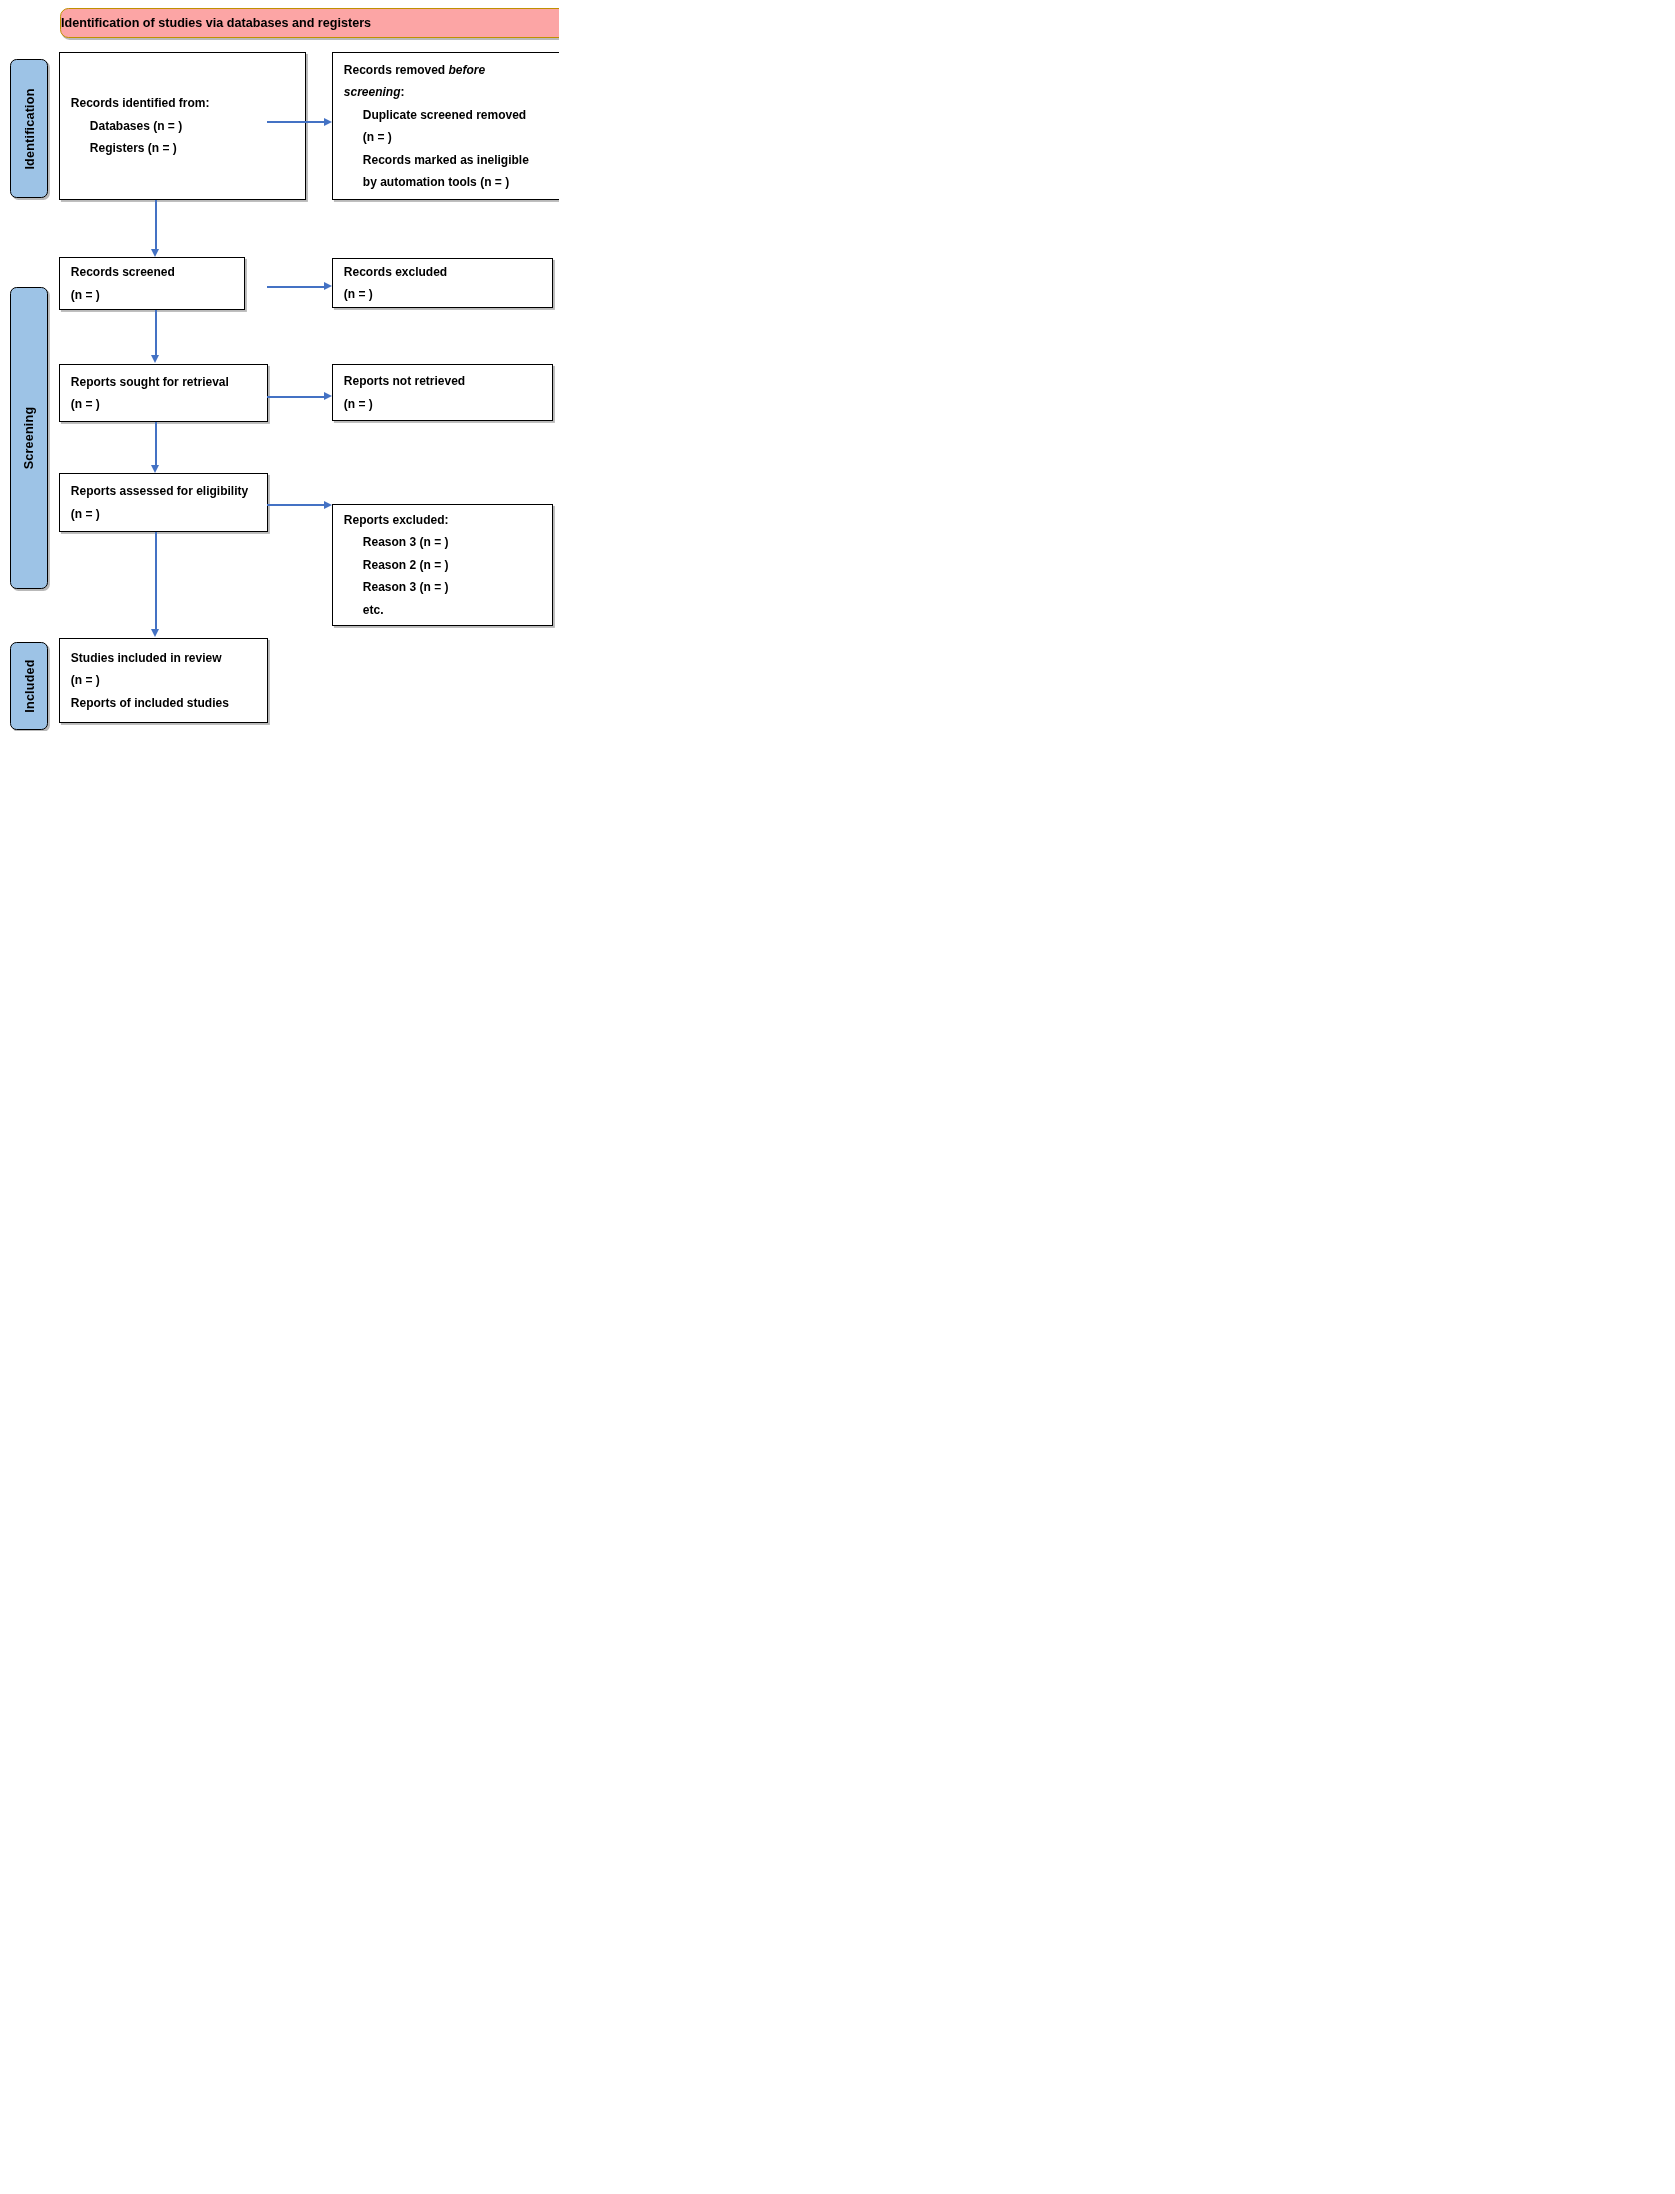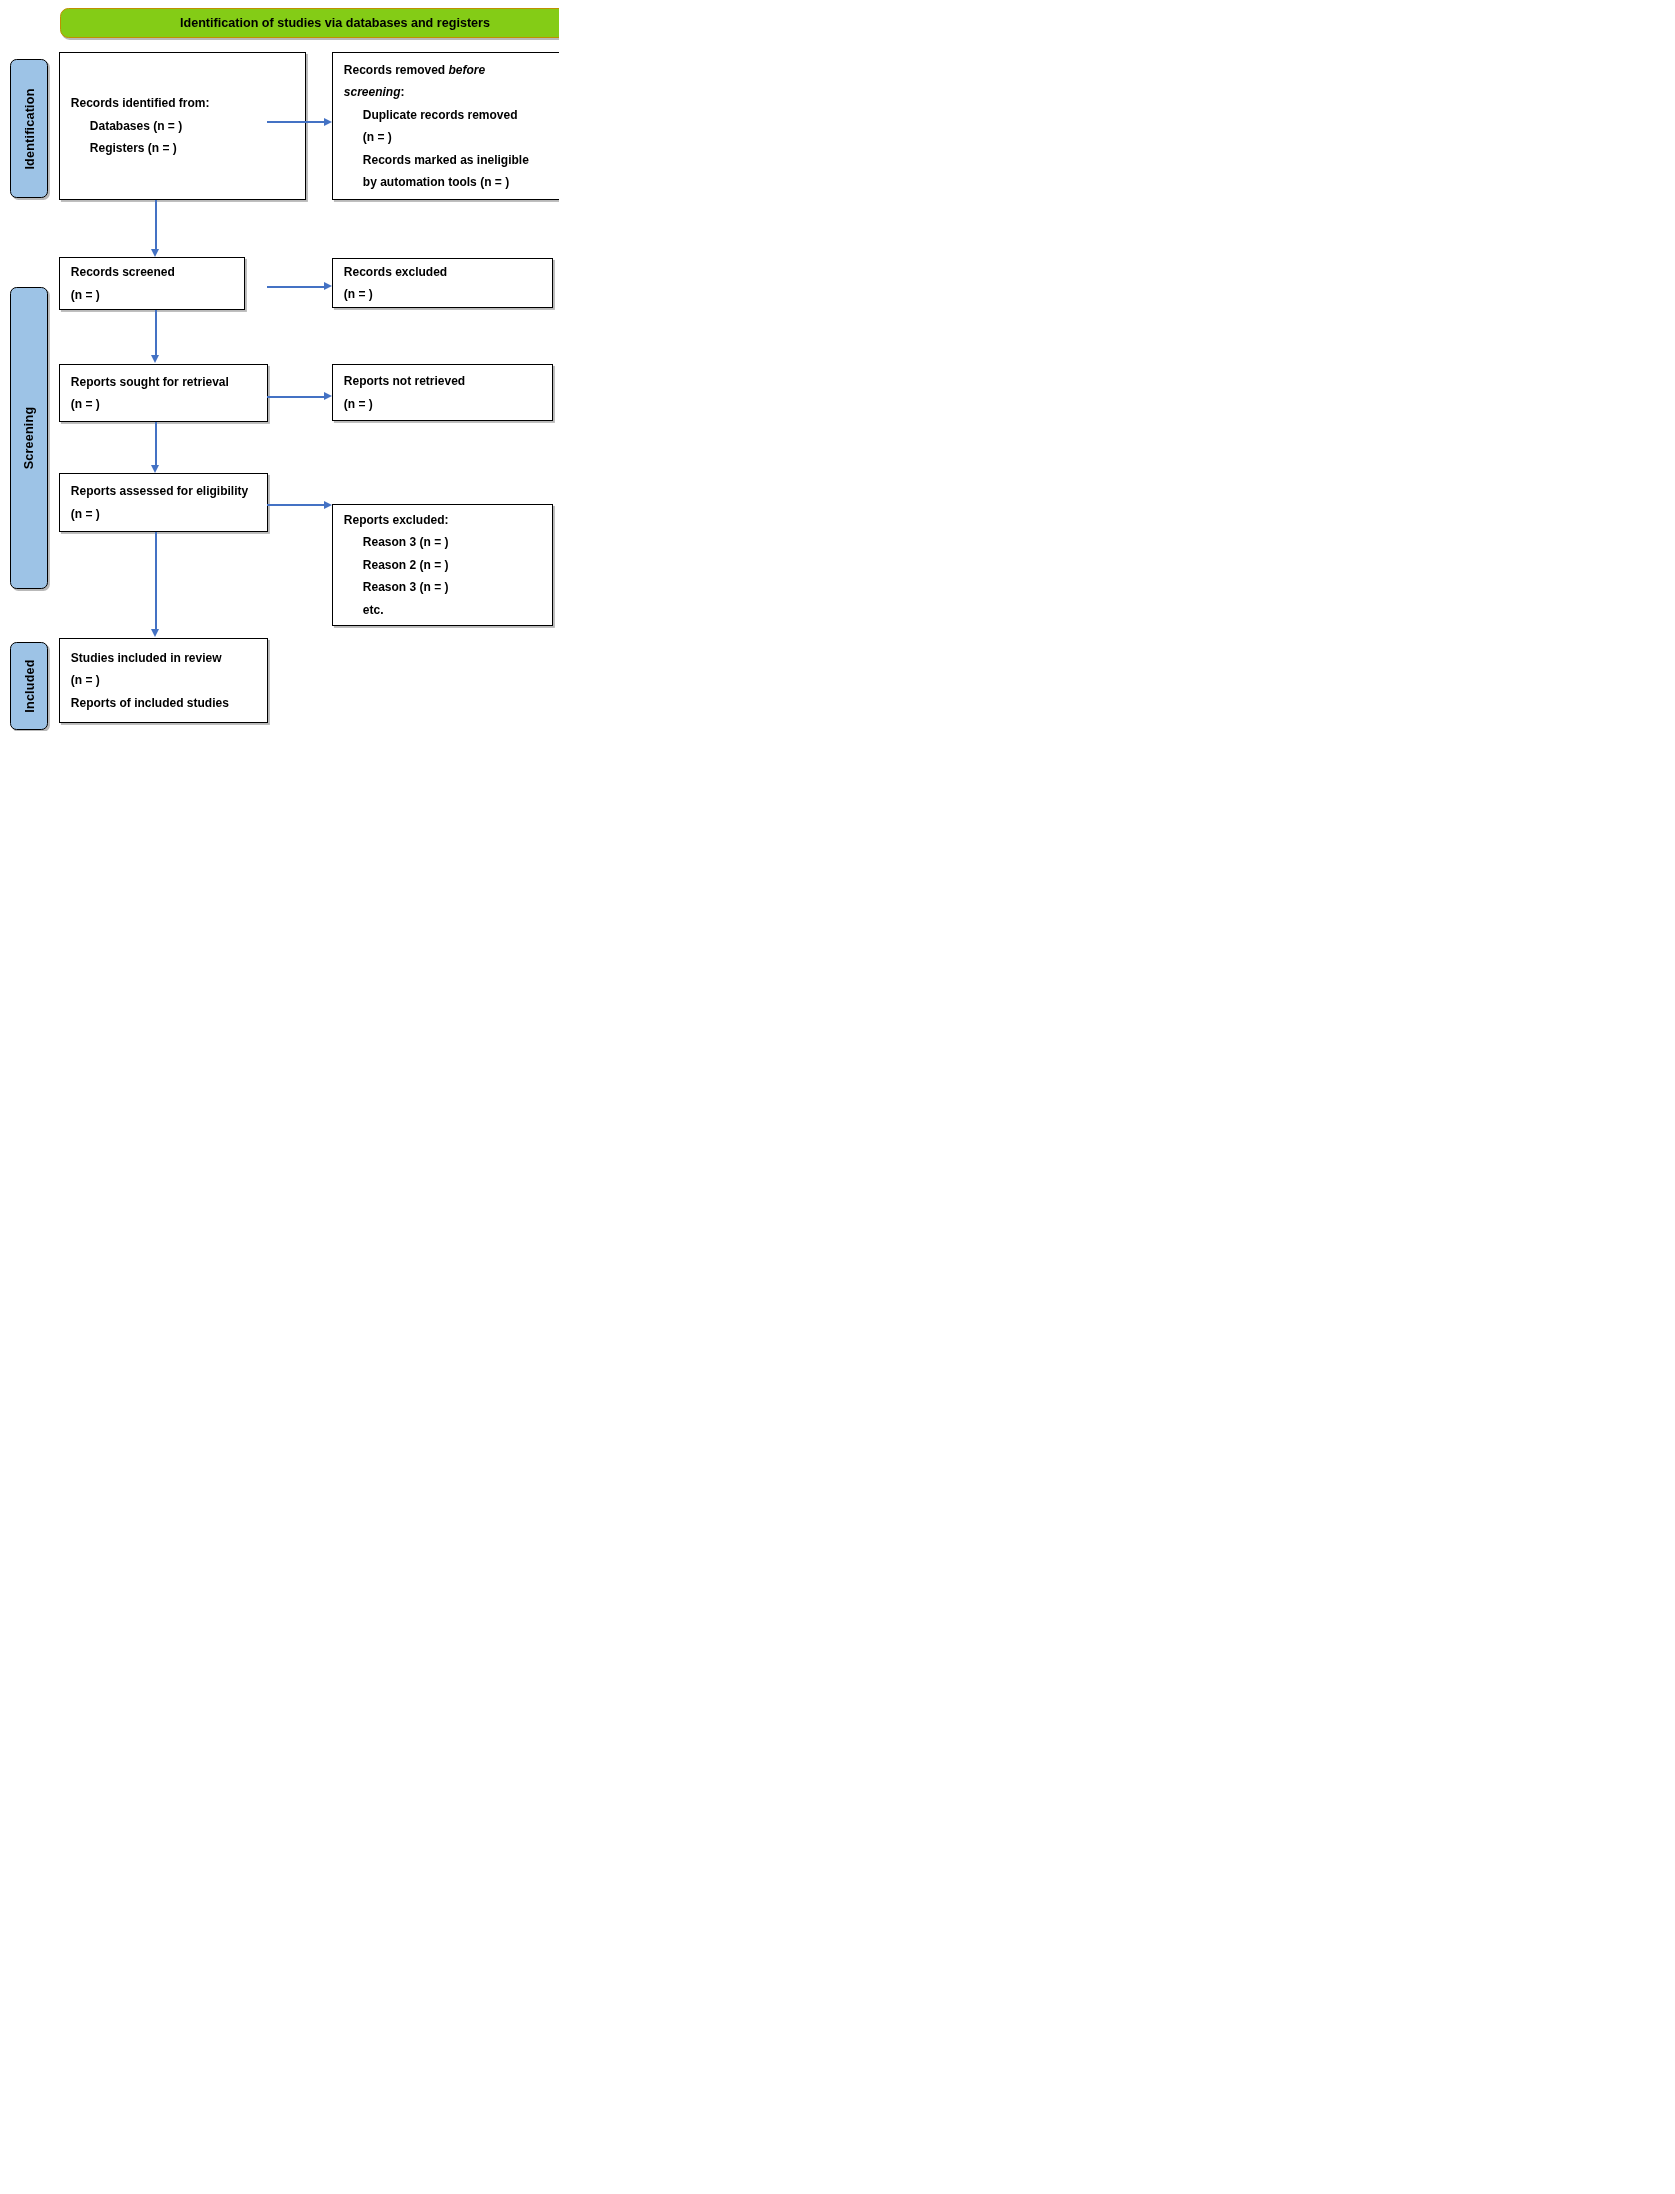--- a/index.html
+++ b/index.html
@@ -1,23 +1,23 @@
 <!DOCTYPE html>
 <html style="font-size:7.5px"><head>
 <meta charset="utf-8">
 <style>
   html,body{margin:0;padding:0;background:#fff;}
   body{font-family:"Liberation Sans","DejaVu Sans",sans-serif;}
   .canvas{position:relative;width:559px;height:731px;background:#fff;overflow:hidden;}
 
   .banner{
     position:absolute;left:60px;top:7.5px;width:550px;height:30px;
-    background:#84cc16;border:1.4px solid #BF9000;border-radius:8.4px;
+    background:#fca5a5;border:1.4px solid #BF9000;border-radius:8.4px;
     box-shadow:1.4px 1.9px 0 #b9b9b9;
-    display:flex;align-items:center;justify-content:center;
+    display:flex;align-items:center;
     font-weight:bold;font-size:12.6px;color:#000;box-sizing:border-box;
   }
 
   .stage{
     position:absolute;left:10.3px;width:38px;
     background:#9DC3E6;border:1.9px solid #000;border-radius:6.6px;
     box-shadow:1.9px 1.9px 0 #b9b9b9;
     display:flex;align-items:center;justify-content:center;
     box-sizing:border-box;
   }
@@ -67,21 +67,21 @@
       <div class="line">Records identified from:</div>
       <div class="line indent">Databases (n = )</div>
       <div class="line indent">Registers (n = )</div>
     </div>
   </div>
 
   <div class="box" style="left:332px;top:52px;width:256px;height:148px;">
     <div class="box-text">
       <div class="line"><span>Records removed </span><em>before</em></div>
       <div class="line"><em>screening</em><span>:</span></div>
-      <div class="line indent">Duplicate records removed</div>
+      <div class="line indent">Duplicate screened removed</div>
       <div class="line indent">(n = )</div>
       <div class="line indent">Records marked as ineligible</div>
       <div class="line indent">by automation tools (n = )</div>
     </div>
   </div>
 
   <div class="box" style="left:59px;top:257px;width:186px;height:53px;">
     <div class="box-text">
       <div class="line">Records screened</div>
       <div class="line">(n = )</div>

